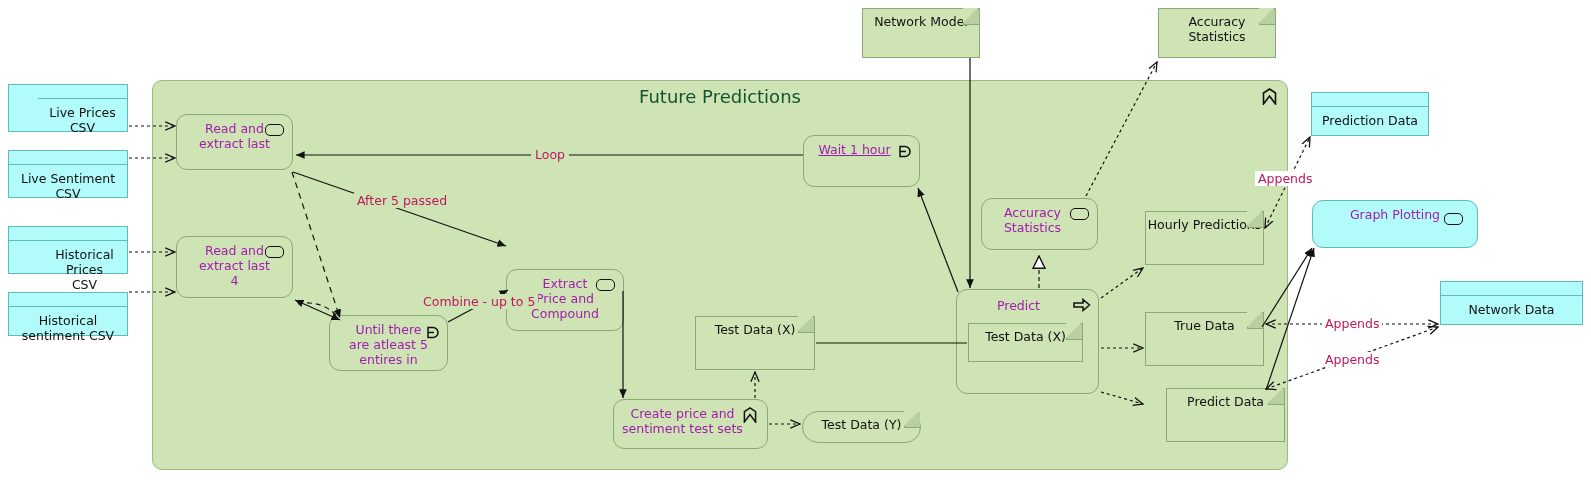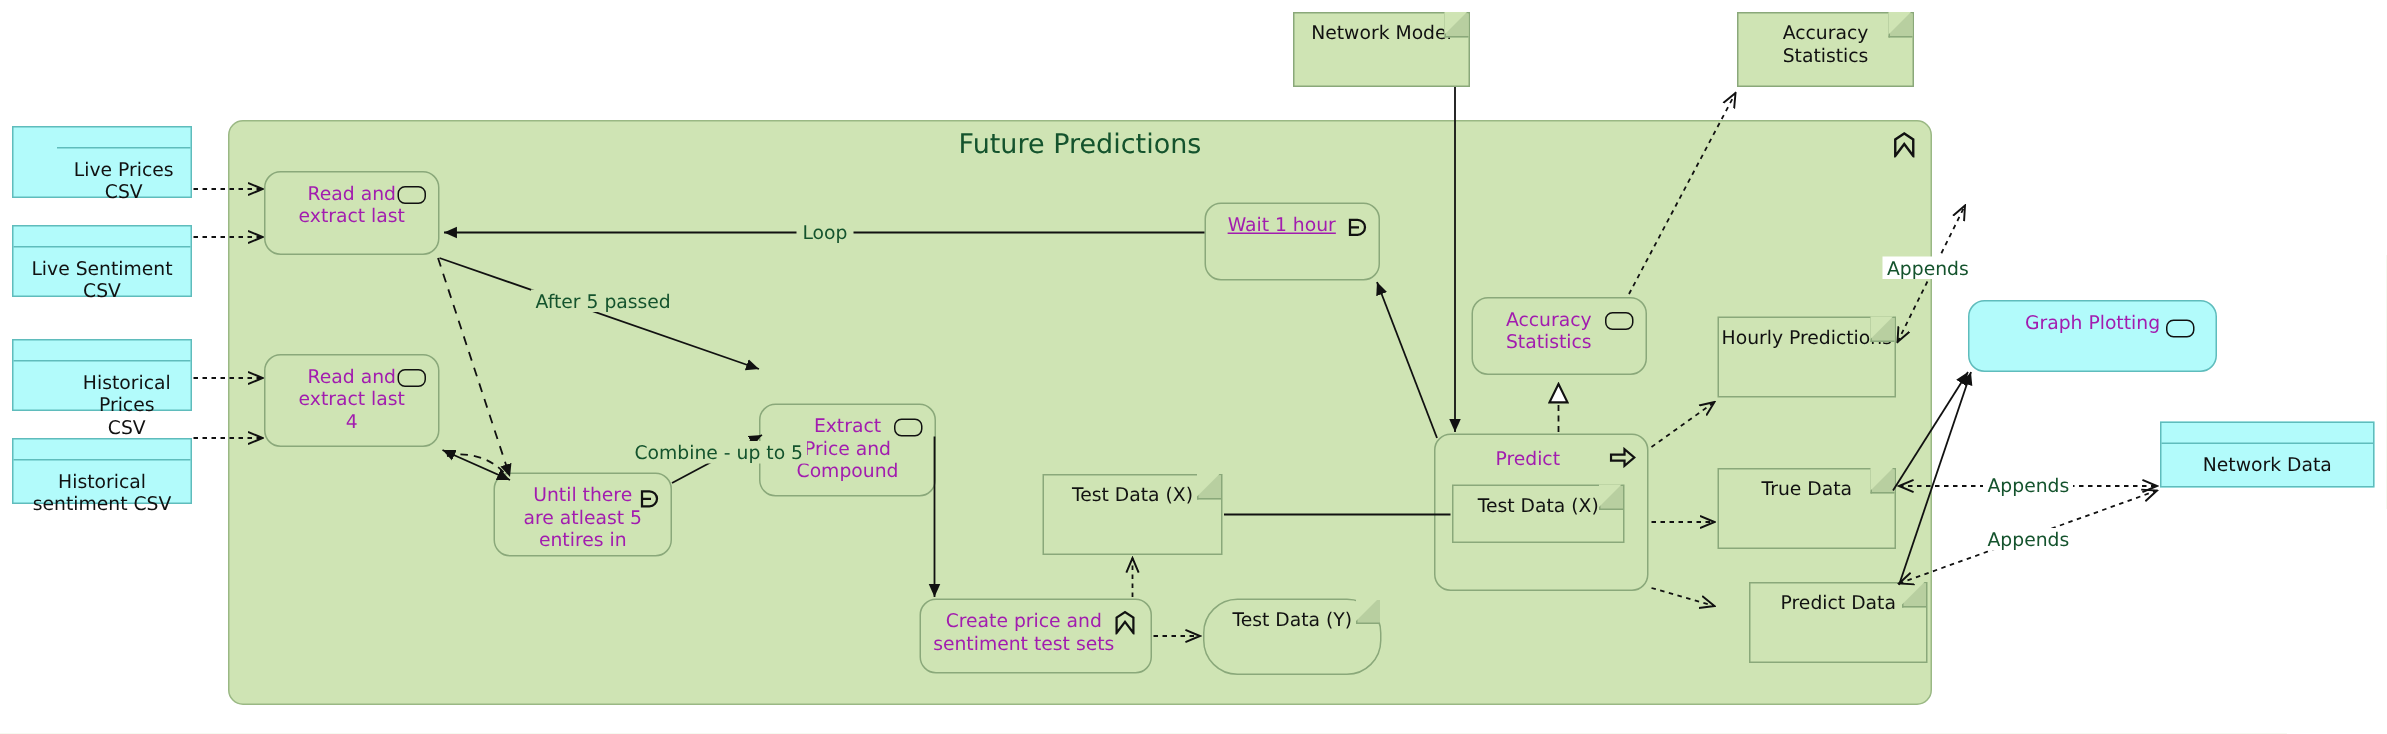--- a/index.html
+++ b/index.html
@@ -46,21 +46,21 @@
   .cls .band{height:13px;border-bottom:1px solid #5fbcbc;}
   .cls .cls-label{display:block;padding-top:6px;}
   
   .ic{position:absolute;}
   .ic-act{width:17px;height:10px;border:1.6px solid #111;border-radius:5px;}
   .ic-loop{width:13px;height:13px;}
   .ic-arrow{width:17px;height:13px;}
   .ic-chev{width:15px;height:17px;}
   
   .elabel{
-    position:absolute;font-size:12.5px;color:#14532d;white-space:nowrap;
+    position:absolute;font-size:12.5px;color:#be185d;white-space:nowrap;
     background:transparent;
   }
 </style>
 </head>
 <body>
 
 <div id="canvas">
 
   <div class="node frame" style="left:152px;top:80px;width:1136px;height:390px;">
     <div class="frame-title">Future Predictions</div>
@@ -94,20 +94,24 @@
   <div class="node obj" style="left:862px;top:8px;width:118px;height:50px;position:absolute;">
     <div class="fold"></div>
     <span>Network Model</span>
   </div>
   <div class="node obj" style="left:1158px;top:8px;width:118px;height:50px;position:absolute;">
     <div class="fold"></div>
     <span style="white-space:pre-line;">Accuracy
 Statistics</span>
   </div>
 
+  <div class="node cls" style="left:1311px;top:92px;width:118px;height:44px;">
+    <div class="band"></div>
+    <span class="cls-label">Prediction Data</span>
+  </div>
   <div class="node cls" style="left:1440px;top:281px;width:143px;height:44px;">
     <div class="band"></div>
     <span class="cls-label">Network Data</span>
   </div>
 
   <div class="node act cyan" style="left:1312px;top:200px;width:166px;height:48px;">
     <span class="act-label">Graph Plotting</span>
     <span class="ic ic-act" style="right:14px;top:12px;"></span>
   </div>
 
@@ -177,21 +181,21 @@
   </div>
   <div class="node obj" style="left:968px;top:323px;width:115px;height:39px;position:absolute;">
     <div class="fold"></div>
     <span>Test Data (X)</span>
   </div>
 
   <div class="node obj" style="left:695px;top:316px;width:120px;height:54px;position:absolute;">
     <div class="fold"></div>
     <span>Test Data (X)</span>
   </div>
-  <div class="node obj" style="left:802px;top:399px;width:119px;height:51px;position:absolute;border-radius:23px;">
+  <div class="node obj" style="left:802px;top:411px;width:119px;height:32px;position:absolute;border-radius:23px;">
     <div class="fold"></div>
     <span>Test Data (Y)</span>
   </div>
   <div class="node obj" style="left:1145px;top:211px;width:119px;height:54px;position:absolute;">
     <div class="fold"></div>
     <span>Hourly Predictions</span>
   </div>
   <div class="node obj" style="left:1145px;top:312px;width:119px;height:54px;position:absolute;">
     <div class="fold"></div>
     <span>True Data</span>

